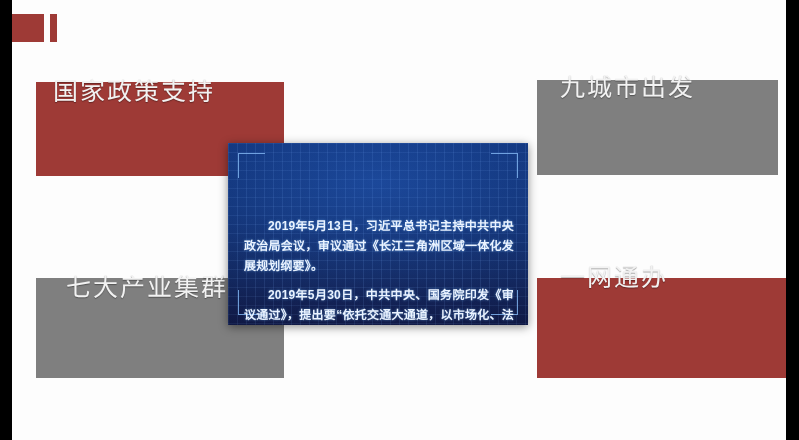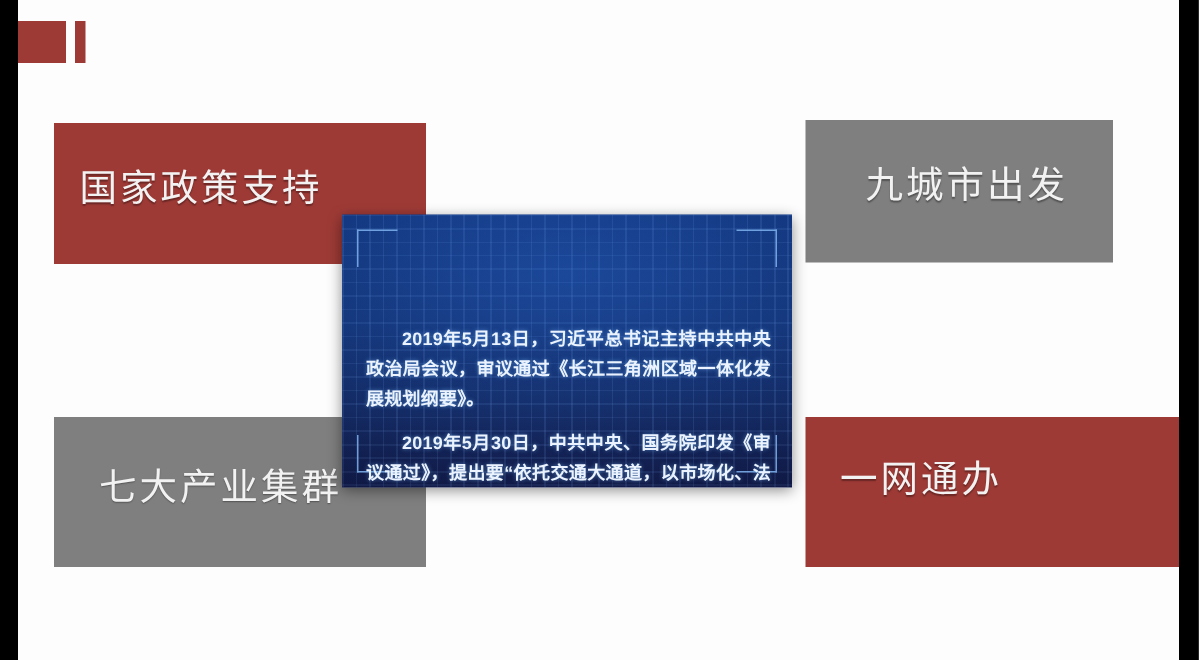--- a/index.html
+++ b/index.html
@@ -54,43 +54,43 @@
     top: 14px;
     width: 7px;
     height: 28px;
     background: #9e3a36;
   }
 
   
   .card {
     position: absolute;
     display: flex;
-    align-items: center;
+    align-items: flex-start;
     box-sizing: border-box;
   }
   .card-label {
     color: #f2f2f2;
     font-size: 25px;
     letter-spacing: 2px;
     line-height: 1.1;
     white-space: nowrap;
     text-shadow: 0 1px 1px rgba(0,0,0,.35);
   }
 
   .card-tl {
     left: 36px;  top: 82px;
     width: 248px; height: 94px;
     background: #9e3a36;
     padding-left: 17px;
   }
   .card-tr {
     left: 537px; top: 80px;
-    width: 205px; height: 95px;
+    width: 241px; height: 95px;
     background: #7f7f7f;
-    padding-left: 40px;
+    padding-left: 23px;
   }
   .card-bl {
     left: 36px;  top: 278px;
     width: 248px; height: 100px;
     background: #7f7f7f;
     padding-left: 30px;
   }
   .card-br {
     left: 537px; top: 278px;
     width: 249px; height: 100px;

